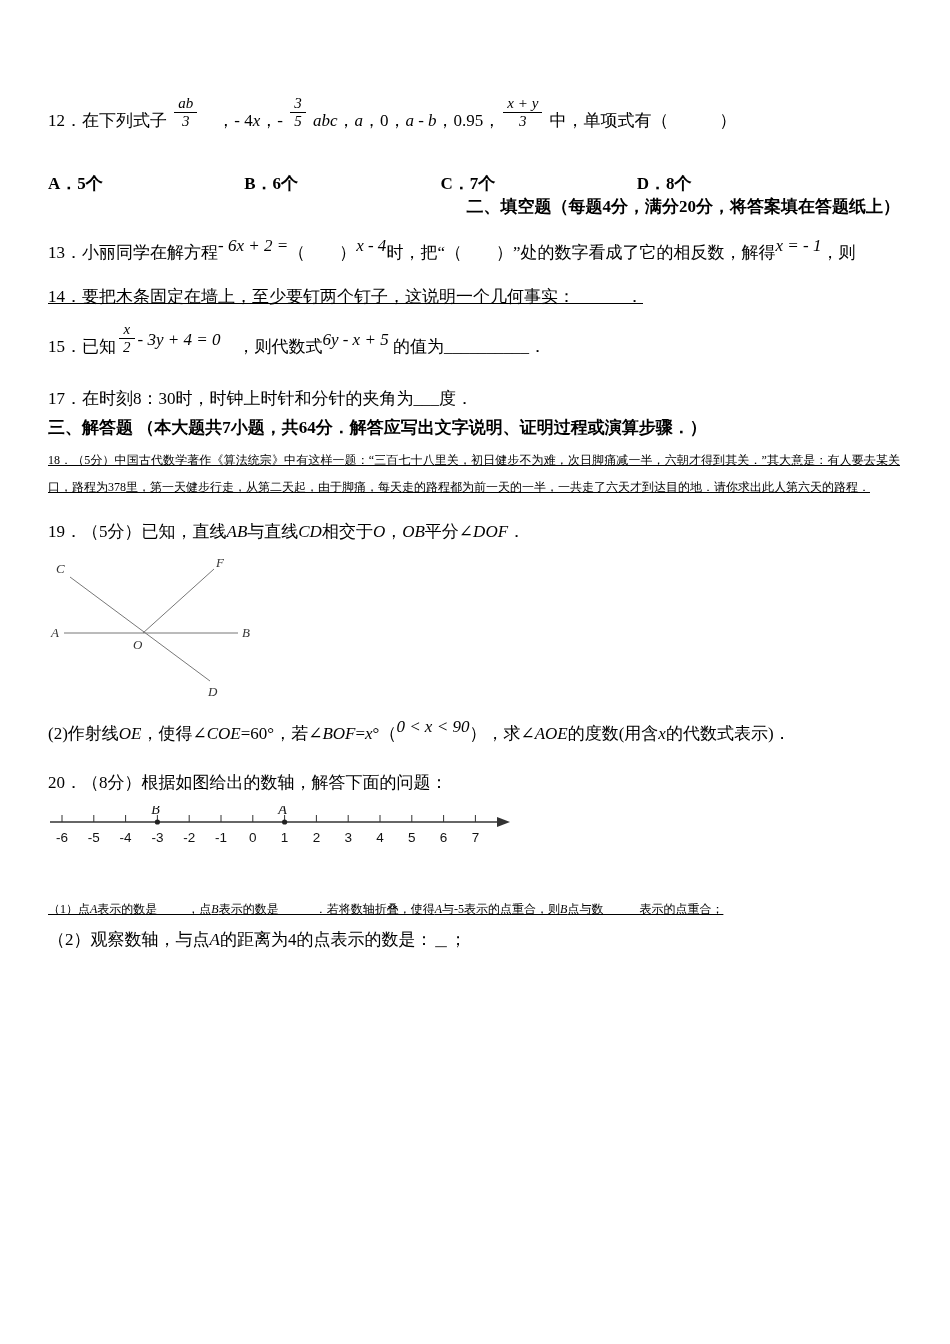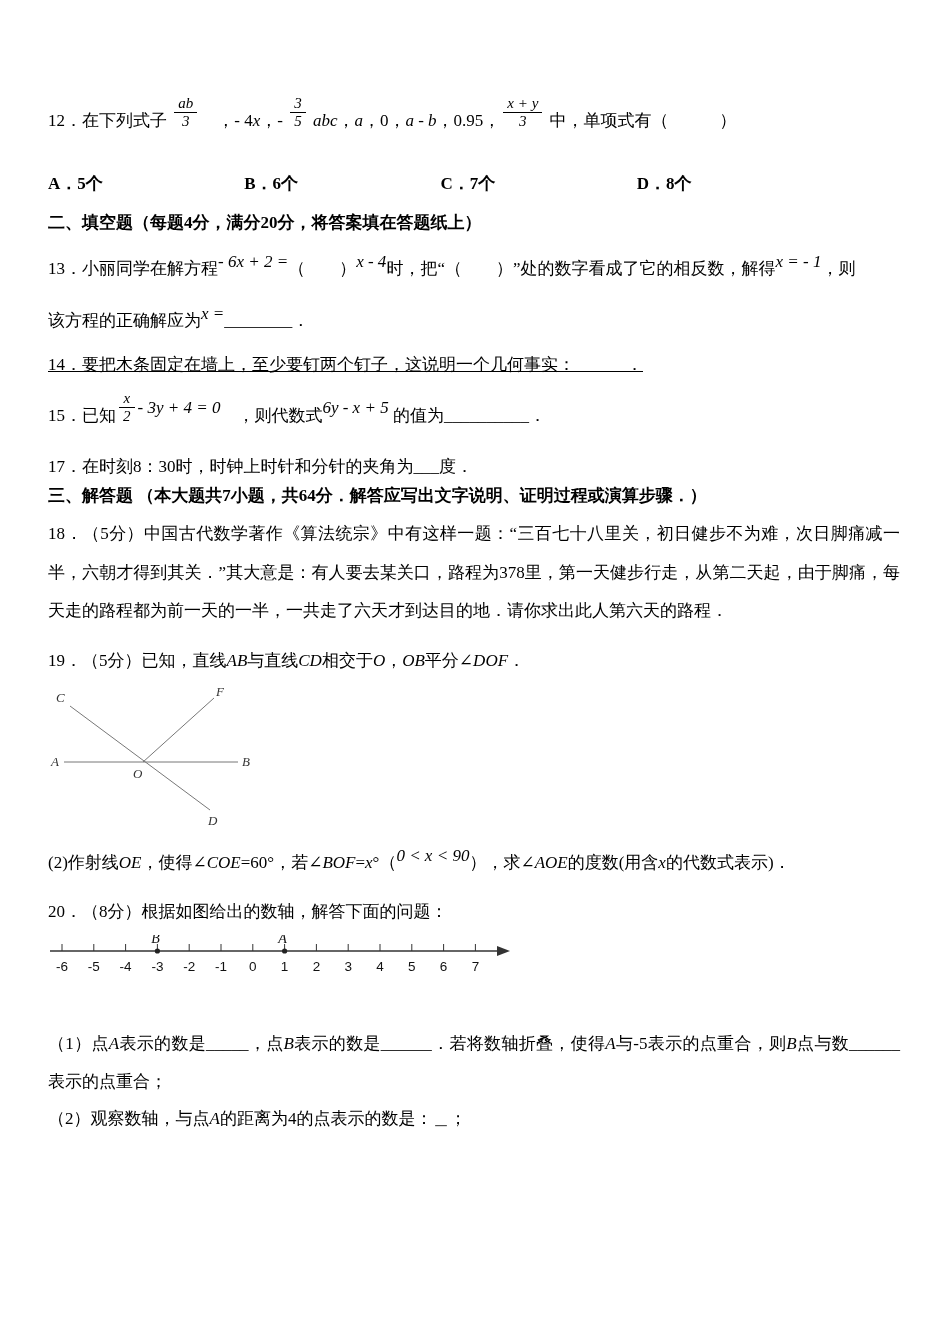--- a/index.html
+++ b/index.html
@@ -1,33 +1,33 @@
 <!DOCTYPE html>
 <html><head>
 <meta charset="utf-8">
 <style>
   html,body{margin:0;padding:0;background:#fff;}
   body{font-family:"Liberation Serif","DejaVu Serif",serif;color:#000;}
   .page{width:950px;height:1344px;box-sizing:border-box;background:#fff;
         padding:92px 50px 0 48px;overflow:hidden;position:relative;}
   .line{font-size:17px;line-height:1.55;}
-  .para{font-size:17px;line-height:2.25;text-align:justify;}
+  .para{font-size:12px;line-height:2.25;text-align:justify;text-decoration:underline;}
   .section-title{font-size:17px;font-weight:bold;}
   .i{font-style:italic;}
   .m{font-style:italic;}
   .raised{position:relative;top:-7px;display:inline-block;font-style:italic;}
   .frac{display:inline-block;text-align:center;vertical-align:middle;
         font-style:italic;font-size:15px;line-height:1.15;margin:0 3px;}
   .frac.raised{top:-9px;}
   .fnum{display:block;padding:0 4px;border-bottom:1px solid #000;}
   .fden{display:block;padding:0 4px;}
   .optrow{margin-top:32px;font-size:17px;}
   .opt{display:inline-block;width:192px;font-weight:bold;}
   .mt-q12{margin-top:12px;}
-  .mt-sec2{margin-top:16px;}
+  .mt-sec2{text-align:right;}
   .mt-q13a{margin-top:22px;}
   .mt-q13b{margin-top:26px;}
   .mt-q14{margin-top:18px;text-decoration:underline;}
   .mt-q15{margin-top:20px;}
   .mt-q16{margin-top:34px;}
   .mt-q17{margin-top:20px;}
   .mt-sec3{margin-top:4px;}
   .mt-q18{margin-top:8px;}
   .mt-q19i{margin-top:18px;}
   .mt-fig1{margin-top:10px;}
@@ -57,21 +57,20 @@
   <div class="optrow">
     <span class="opt">A．5个</span>
     <span class="opt">B．6个</span>
     <span class="opt">C．7个</span>
     <span class="opt">D．8个</span>
   </div>
 
   <div class="section-title mt-sec2">二、填空题（每题4分，满分20分，将答案填在答题纸上）</div>
 
   <div class="line mt-q13a">13．小丽同学在解方程<span class="m raised">- 6x + 2 =</span>（　　）<span class="m raised">x - 4</span>时，把“（　　）”处的数字看成了它的相反数，解得<span class="m raised">x = - 1</span>，则</div>
-  <div class="line mt-q13b">该方程的正确解应为<span class="m raised">x =</span>________．</div>
 
   <div class="line mt-q14">14．要把木条固定在墙上，至少要钉两个钉子，这说明一个几何事实：______．</div>
 
   <div class="line mt-q15">15．已知<span class="frac raised"><span class="fnum">x</span><span class="fden">2</span></span><span class="m raised">- 3y + 4 = 0</span>　，则代数式<span class="m raised">6y - x + 5</span> 的值为__________．</div>
 
 
   <div class="line mt-q17">17．在时刻8：30时，时钟上时针和分针的夹角为___度．</div>
 
   <div class="section-title mt-sec3">三、解答题 （本大题共7小题，共64分．解答应写出文字说明、证明过程或演算步骤．）</div>
 

